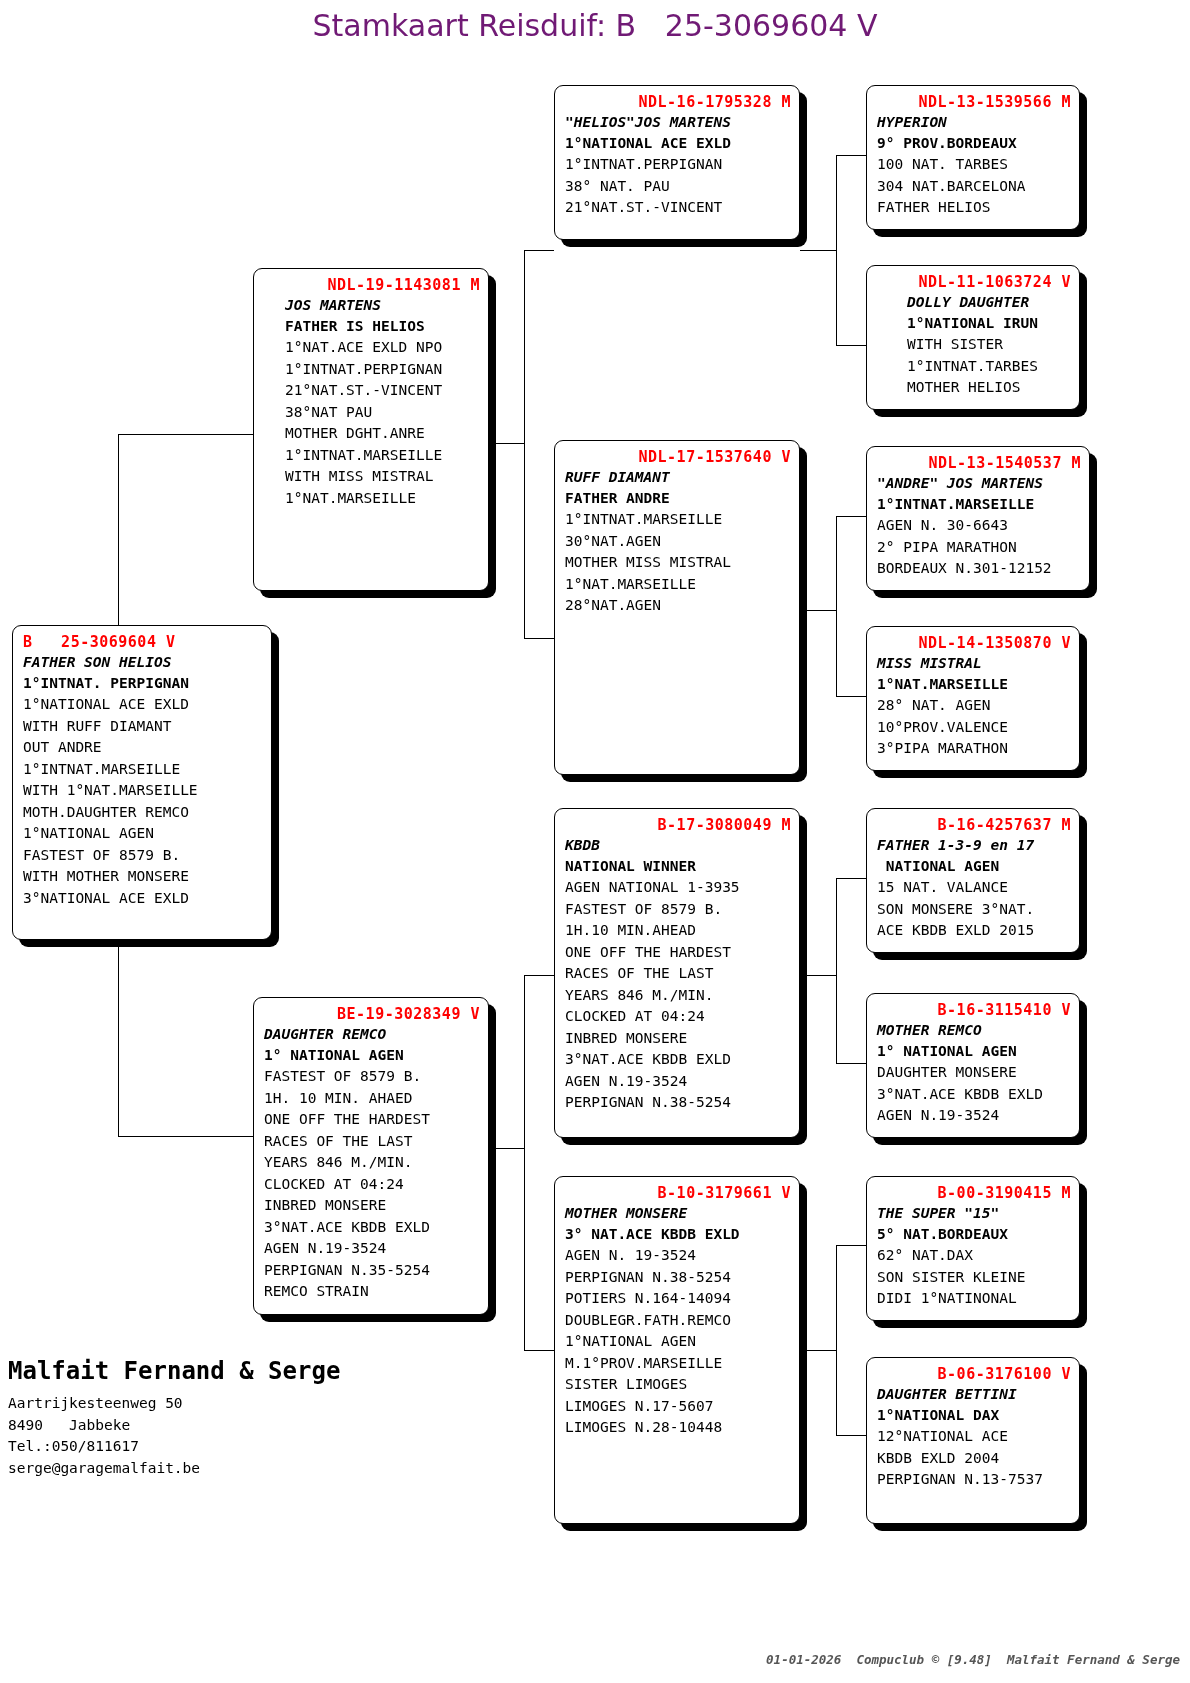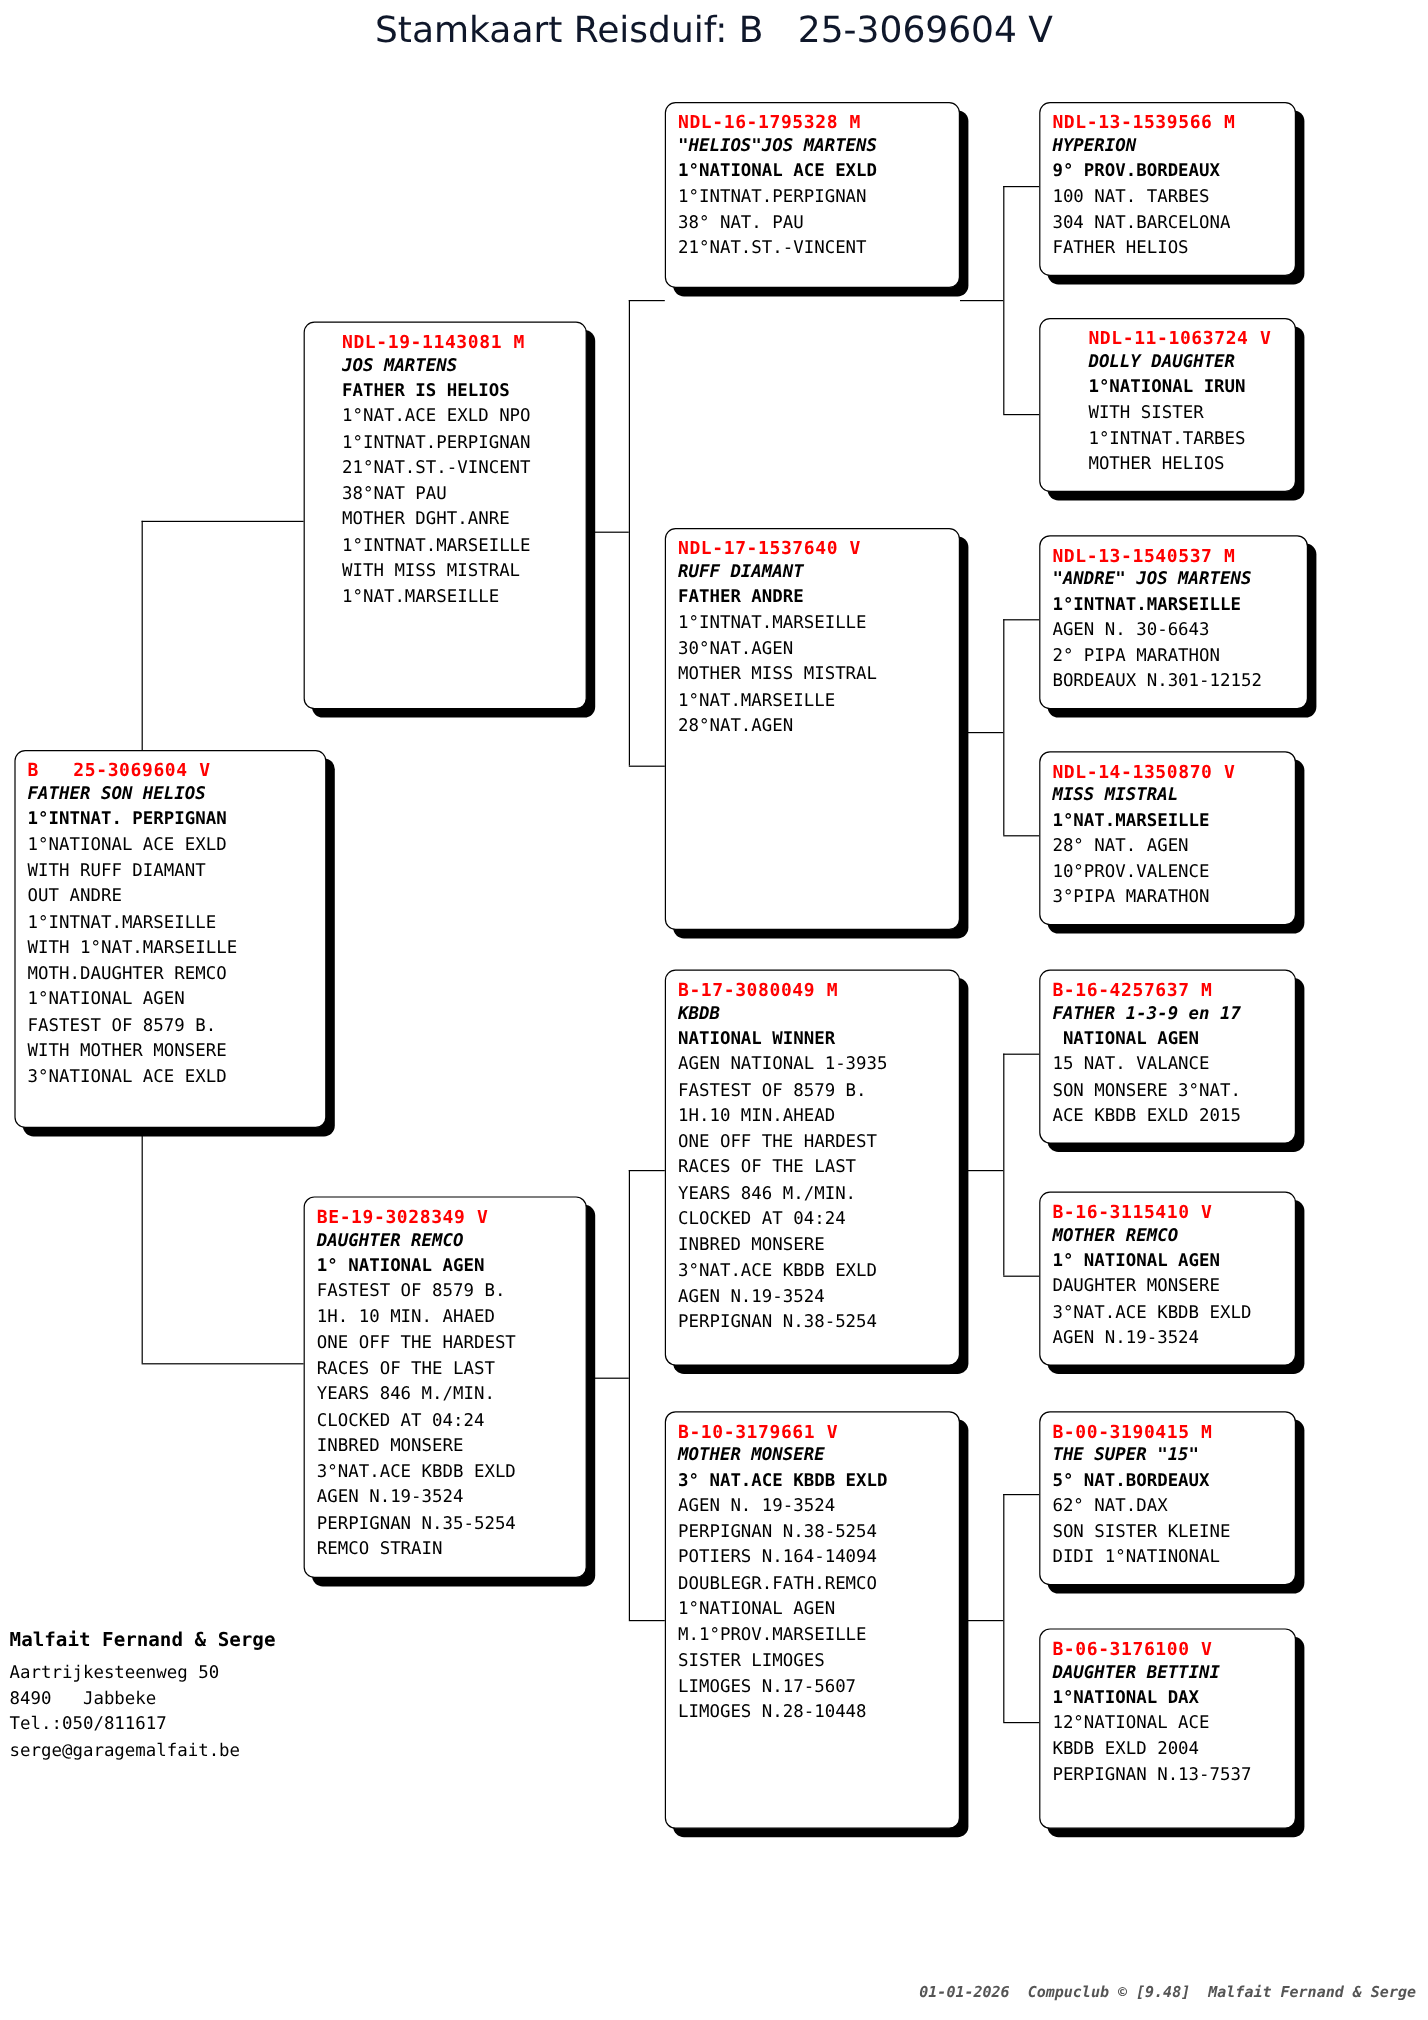--- a/index.html
+++ b/index.html
@@ -16,38 +16,38 @@
   }
   .title {
     position: absolute;
     top: 8px;
     left: 0;
     width: 1190px;
     text-align: center;
     font-family: "DejaVu Sans", sans-serif;
     font-size: 30px;
     font-weight: normal;
-    color: #0f172a;
+    color: #701a75;
     letter-spacing: 0px;
     white-space: pre;
   }
   .card {
     position: absolute;
     background: #ffffff;
     border: 1px solid #000000;
     border-radius: 9px;
     box-shadow: 7px 7px 0 0 #000000;
     padding: 6px 8px 6px 10px;
     overflow: hidden;
   }
   .card .ring {
     color: #ff0000;
     font-weight: bold;
     font-size: 15px;
-    text-align: left;
+    text-align: right;
     white-space: pre;
     line-height: 20px;
     letter-spacing: 0.5px;
   }
   .card .ring.left { text-align: left; }
   .card .name {
     font-style: italic;
     font-weight: bold;
     font-size: 14.5px;
     color: #000;
@@ -77,21 +77,21 @@
 
   .breeder {
     position: absolute;
     left: 8px;
     top: 1357px;
     width: 420px;
   }
   .breeder .bname {
     font-family: "DejaVu Sans Mono", monospace;
     font-weight: bold;
-    font-size: 16px;
+    font-size: 24px;
     color: #000;
     white-space: pre;
     margin-bottom: 8px;
   }
   .breeder .bline {
     font-size: 14.5px;
     line-height: 21.5px;
     color: #000;
     white-space: pre;
   }

